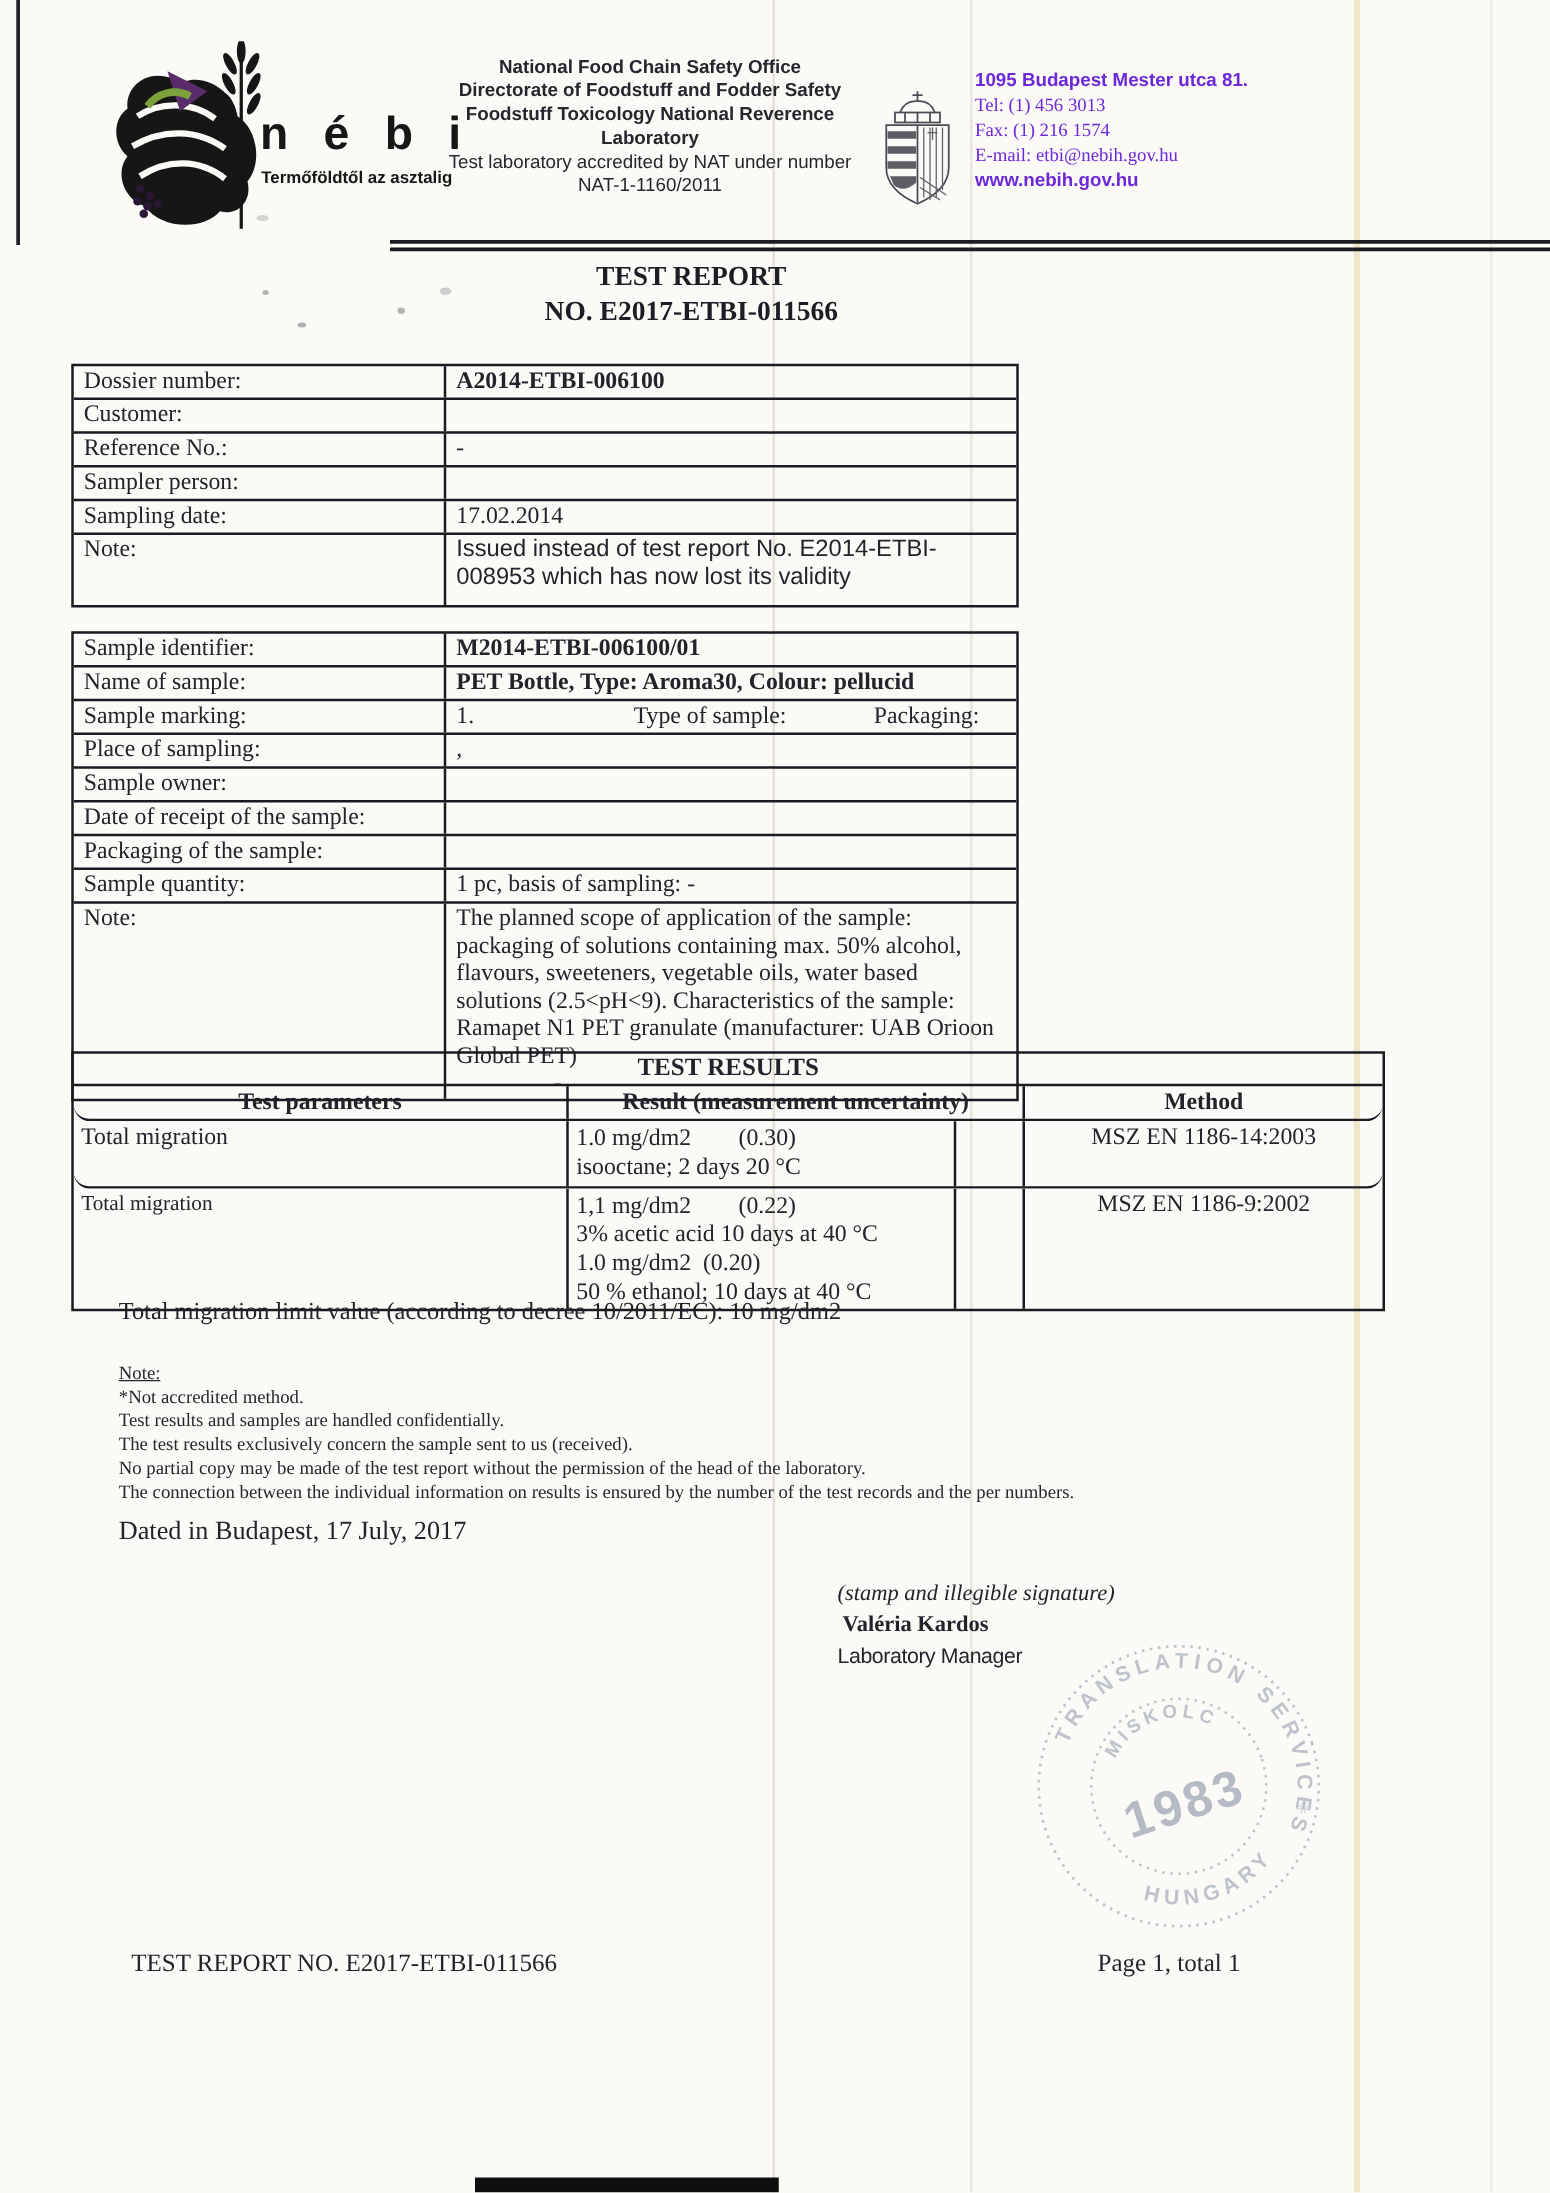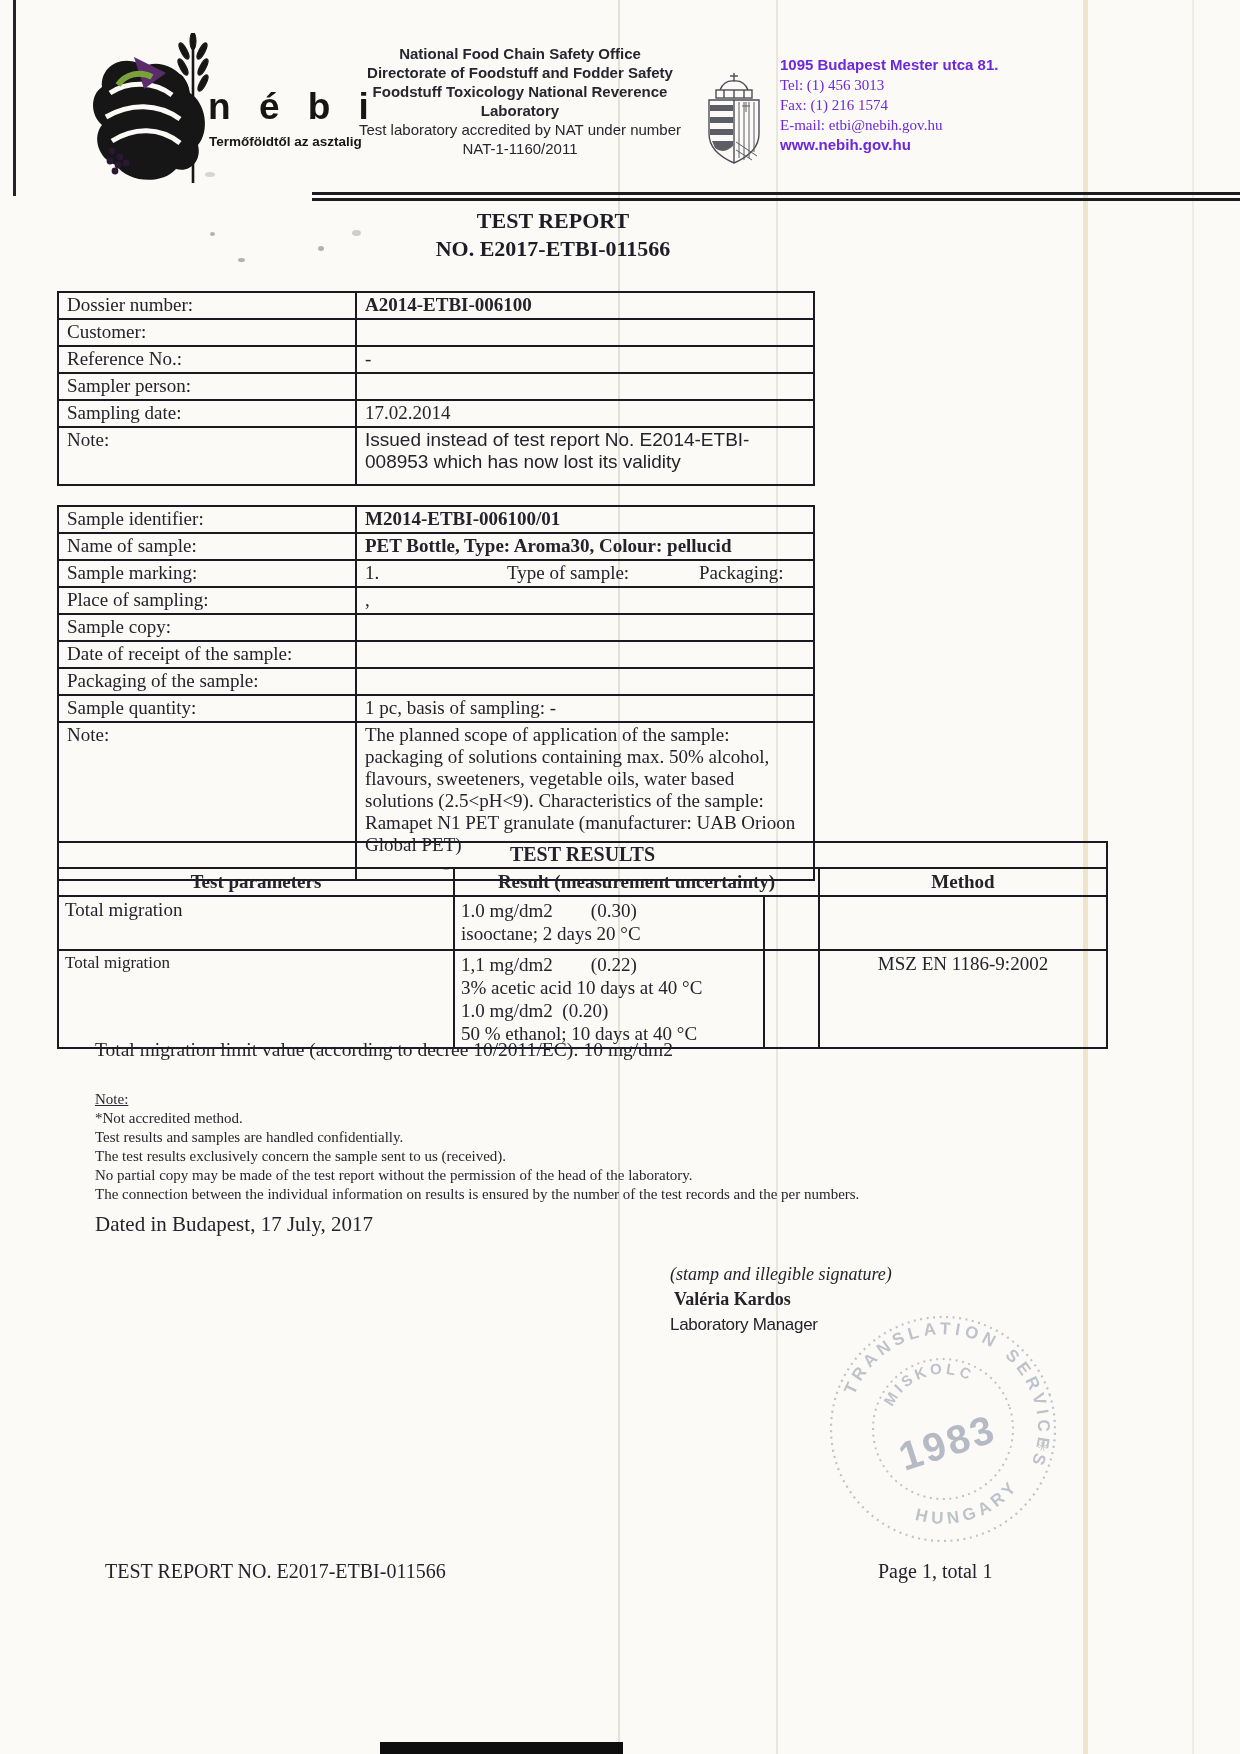--- a/index.html
+++ b/index.html
@@ -41,21 +41,21 @@
   .sansval { font-family:"Liberation Sans", sans-serif; }
   .mark-a { display:inline-block; width:142px; }
   .mark-b { display:inline-block; width:152px; }
   .mark-c { display:inline-block; margin-left:40px; }
   .dash-line { margin-left:78px; }
 
   
   .rtable { left:57px; top:841px; width:1051px; border:2px solid #1a1a22; box-sizing:border-box; }
   .rtable .cap { text-align:center; font-weight:bold; font-size:20px; min-height:24px;
                  border-bottom:2px solid #1a1a22; }
-  .rtable .hrow, .rtable .brow { display:flex; box-sizing:border-box; }
+  .rtable .hrow, .rtable .brow { display:flex; box-sizing:border-box;border-radius:13px; }
   .rtable .hrow { border-bottom:2px solid #1a1a22; min-height:28px; }
   .rtable .brow { border-bottom:2px solid #1a1a22; }
   .rtable .brow:last-child { border-bottom:none; }
   .rc { box-sizing:border-box; padding:2px 6px; font-size:19px; }
   .rc-param   { flex:0 0 396px; border-right:2px solid #1a1a22; }
   .rc-result  { flex:0 0 310px; border-right:2px solid #1a1a22; }
   .rc-spacer  { flex:0 0 55px;  border-right:2px solid #1a1a22; }
   .rc-method  { flex:1; text-align:center; }
   .rc-hparam  { flex:0 0 396px; border-right:2px solid #1a1a22; text-align:center; font-weight:bold; }
   .rc-hresult { flex:0 0 365px; border-right:2px solid #1a1a22; text-align:center; font-weight:bold; }
@@ -224,21 +224,21 @@
     <div class="lab">Sample marking:</div>
     <div class="val">
       <span class="mark-a">1.</span><span class="mark-b">Type of sample:</span><span class="mark-c">Packaging:</span>
     </div>
   </div>
   <div class="row h27">
     <div class="lab">Place of sampling:</div>
     <div class="val">,</div>
   </div>
   <div class="row h27">
-    <div class="lab">Sample copy:</div>
+    <div class="lab">Sample owner:</div>
     <div class="val"></div>
   </div>
   <div class="row h27">
     <div class="lab">Date of receipt of the sample:</div>
   </div>
   <div class="row h27">
     <div class="lab">Packaging of the sample:</div>
     <div class="val"></div>
   </div>
   <div class="row h27">
@@ -261,20 +261,21 @@
     <div class="rc rc-hresult">Result (measurement uncertainty)</div>
     <div class="rc rc-hmethod">Method</div>
   </div>
   <div class="brow" style="min-height:54px;">
     <div class="rc rc-param">Total migration</div>
     <div class="rc rc-result">
       <div class="res-line">1.0 mg/dm2        (0.30)</div>
       <div class="res-line">isooctane; 2 days 20 °C</div>
     </div>
     <div class="rc rc-spacer"></div>
+    <div class="rc rc-method">MSZ EN 1186-14:2003</div>
   </div>
   <div class="brow" style="min-height:94px;">
     <div class="rc rc-param small-param">Total migration</div>
     <div class="rc rc-result">
       <div class="res-line">1,1 mg/dm2        (0.22)</div>
       <div class="res-line">3% acetic acid 10 days at 40 °C</div>
       <div class="res-line">1.0 mg/dm2  (0.20)</div>
       <div class="res-line">50 % ethanol; 10 days at 40 °C</div>
     </div>
     <div class="rc rc-spacer"></div>

